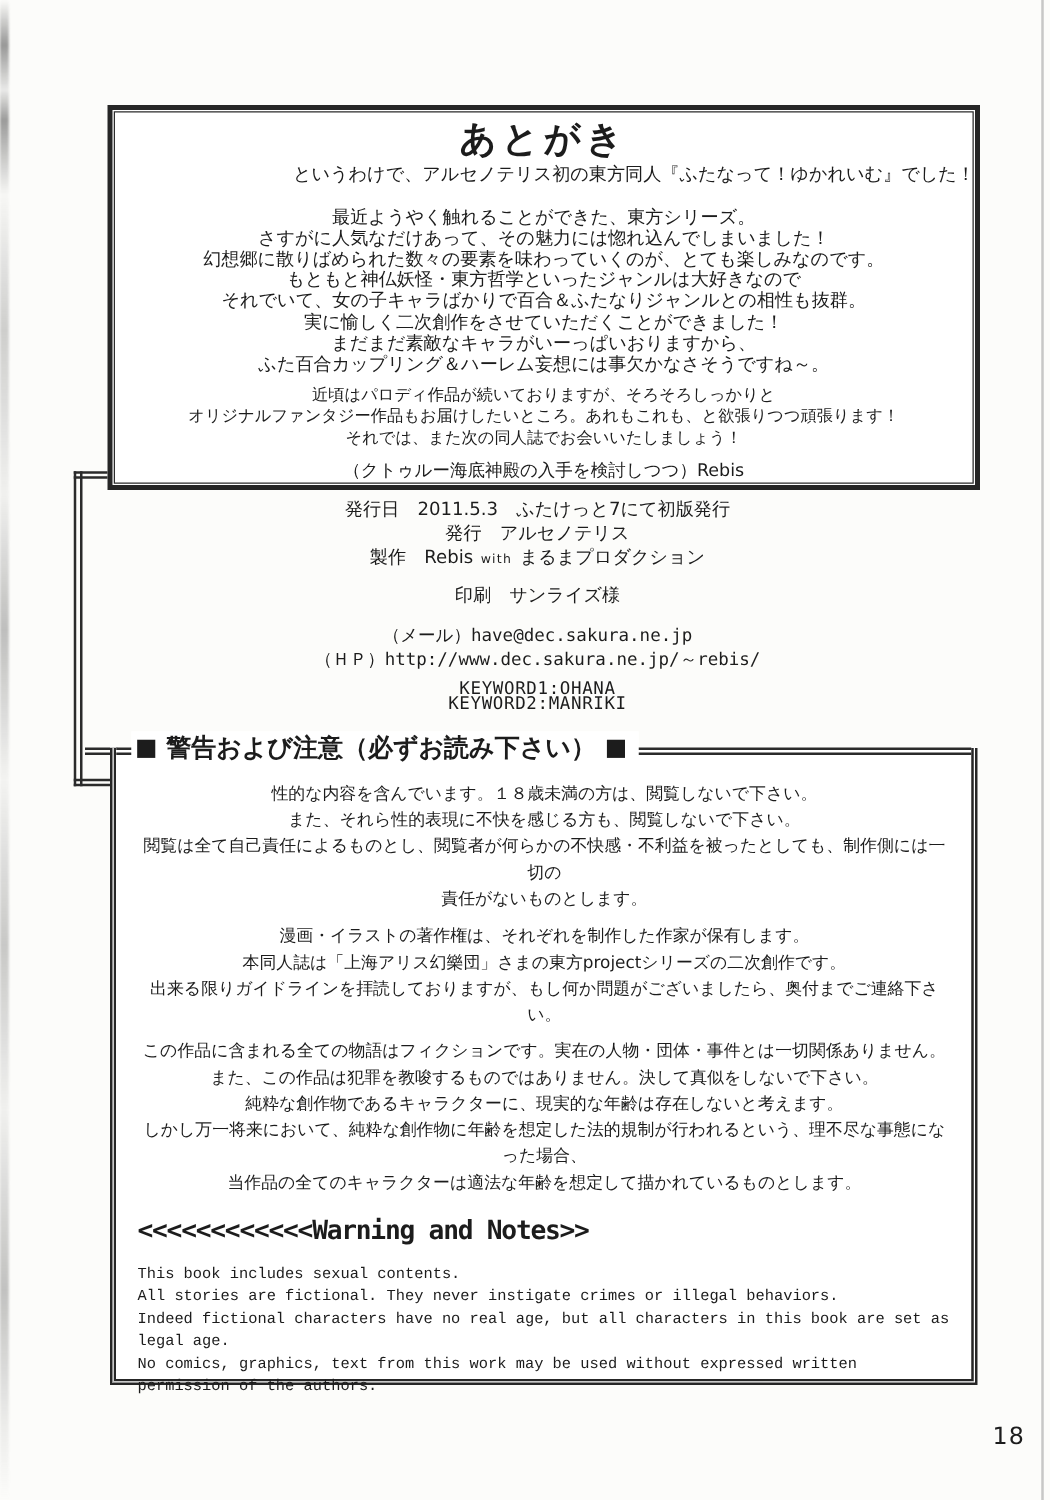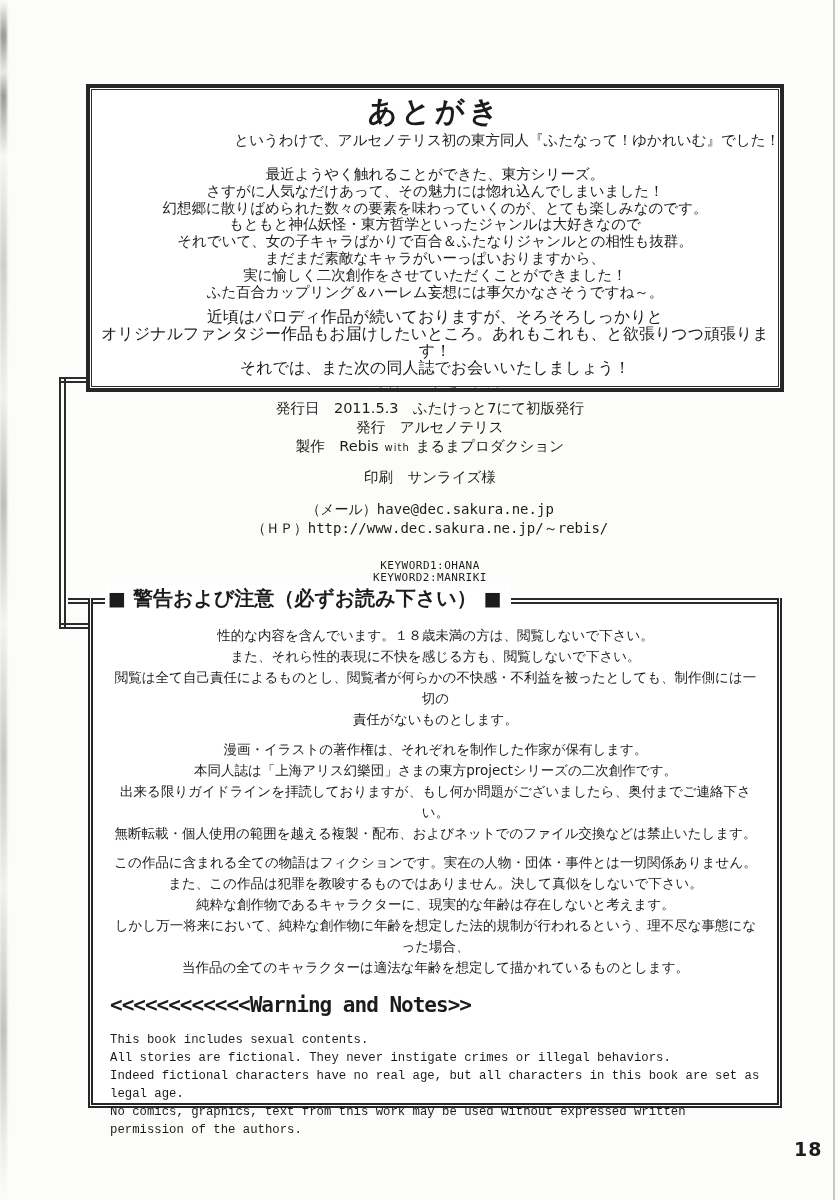--- a/index.html
+++ b/index.html
@@ -26,21 +26,21 @@
   
   .box-afterword {
     position:absolute; left:86px; top:84px; width:698px; height:308px;
     box-sizing:border-box; border:4px solid #262626; background:#fff;
   }
   .box-afterword::before { content:""; position:absolute; inset:1px; border:1px solid #2b2b2b; pointer-events:none; }
   .aw-content { position:absolute; inset:0; text-align:center; overflow:hidden; }
   .aw-title { margin-top:6px; font-size:29px; font-weight:bold; letter-spacing:4px; line-height:34px; }
   .aw-intro { margin-top:4px; font-size:14.5px; line-height:17px;text-align:right; }
   .aw-para { margin-top:17px; font-size:14.5px; line-height:16.8px; }
-  .aw-para2 { margin-top:9px; font-size:16px; line-height:16.8px; }
+  .aw-para2 { margin-top:9px; font-size:13px; line-height:16.8px; }
   .aw-signoff { margin-top:9px; font-size:14px; line-height:17px; }
 
   
   .conn { position:absolute; box-sizing:border-box; border-color:#2b2b2b; border-style:solid; border-width:0; }
   .conn-v   { left:59px; top:377px; width:7px;  height:252px; border-left-width:2px; border-right-width:2px; }
   .conn-h-t { left:59px; top:377px; width:29px; height:6px;  border-top-width:2px;  border-bottom-width:2px; }
   .conn-h-b { left:59px; top:623px; width:35px; height:6px;  border-top-width:2px;  border-bottom-width:2px; }
   .warn-overhang { left:68px; top:598px; width:26px; height:6px; border-top-width:2px; border-bottom-width:2px; }
 
   
@@ -68,23 +68,23 @@
   }
   .warn-en { margin-top:13px; font-family:Liberation Mono, monospace; font-size:12.3px; line-height:18px; }
 
   
   .colophon { position:absolute; left:70px; top:399px; width:720px; text-align:center; }
   .col-line { font-size:14.5px; line-height:19px; }
   .col-with { font-size:10px; letter-spacing:1px; padding:0 6px; }
   .col-printer { margin-top:11px; font-size:14.5px; line-height:19px; }
   .col-contact { margin-top:13px; font-size:14px; line-height:19px;
     font-family:"DejaVu Sans Mono","DejaVu Sans", monospace; }
-  .col-keywords { margin-top:22px; font-family:"DejaVu Sans Mono", monospace; font-size:11px; line-height:12px; letter-spacing:.5px; }
+  .col-keywords { margin-top:7px; font-family:"DejaVu Sans Mono", monospace; font-size:14px; line-height:12px; letter-spacing:.5px; }
 
-  .page-number { position:absolute; left:794px; top:1138px; font-size:19px; font-weight:bold; letter-spacing:1px; }
+  .page-number { position:absolute; left:794px; top:1138px; font-size:19px; font-weight:normal; letter-spacing:1px; }
 </style>
 </head>
 <body>
 
 <div id="page">
 
   <div class="scan-left"></div>
   <div class="scan-right"></div>
 
   <div class="conn conn-v"></div>
@@ -94,22 +94,22 @@
   <div class="box-afterword">
     <div class="aw-content">
       <div class="aw-title">あとがき</div>
       <div class="aw-intro">というわけで、アルセノテリス初の東方同人『ふたなって！ゆかれいむ』でした！</div>
       <div class="aw-para">
           <div>最近ようやく触れることができた、東方シリーズ。</div>
           <div>さすがに人気なだけあって、その魅力には惚れ込んでしまいました！</div>
           <div>幻想郷に散りばめられた数々の要素を味わっていくのが、とても楽しみなのです。</div>
           <div>もともと神仏妖怪・東方哲学といったジャンルは大好きなので</div>
           <div>それでいて、女の子キャラばかりで百合＆ふたなりジャンルとの相性も抜群。</div>
+          <div>実に愉しく二次創作をさせていただくことができました！</div>
           <div>まだまだ素敵なキャラがいーっぱいおりますから、</div>
-          <div>実に愉しく二次創作をさせていただくことができました！</div>
           <div>ふた百合カップリング＆ハーレム妄想には事欠かなさそうですね～。</div>
         </div>
       <div class="aw-para2">
           <div>近頃はパロディ作品が続いておりますが、そろそろしっかりと</div>
           <div>オリジナルファンタジー作品もお届けしたいところ。あれもこれも、と欲張りつつ頑張ります！</div>
           <div>それでは、また次の同人誌でお会いいたしましょう！</div>
         </div>
       <div class="aw-signoff">（クトゥルー海底神殿の入手を検討しつつ）Rebis</div>
     </div>
   </div>
@@ -141,21 +141,20 @@
       <div class="warn-jp warn-jp-1">
           <div>性的な内容を含んでいます。１８歳未満の方は、閲覧しないで下さい。</div>
           <div>また、それら性的表現に不快を感じる方も、閲覧しないで下さい。</div>
           <div>閲覧は全て自己責任によるものとし、閲覧者が何らかの不快感・不利益を被ったとしても、制作側には一切の</div>
           <div>責任がないものとします。</div>
         </div>
       <div class="warn-jp warn-jp-2">
           <div>漫画・イラストの著作権は、それぞれを制作した作家が保有します。</div>
           <div>本同人誌は「上海アリス幻樂団」さまの東方projectシリーズの二次創作です。</div>
           <div>出来る限りガイドラインを拝読しておりますが、もし何か問題がございましたら、奥付までご連絡下さい。</div>
-          <div>無断転載・個人使用の範囲を越える複製・配布、およびネットでのファイル交換などは禁止いたします。</div>
         </div>
       <div class="warn-jp warn-jp-3">
           <div>この作品に含まれる全ての物語はフィクションです。実在の人物・団体・事件とは一切関係ありません。</div>
           <div>また、この作品は犯罪を教唆するものではありません。決して真似をしないで下さい。</div>
           <div>純粋な創作物であるキャラクターに、現実的な年齢は存在しないと考えます。</div>
           <div>しかし万一将来において、純粋な創作物に年齢を想定した法的規制が行われるという、理不尽な事態になった場合、</div>
           <div>当作品の全てのキャラクターは適法な年齢を想定して描かれているものとします。</div>
         </div>
       <div class="warn-en-title">&lt;&lt;&lt;&lt;&lt;&lt;&lt;&lt;&lt;&lt;&lt;&lt;Warning and Notes&gt;&gt;</div>
       <div class="warn-en">

